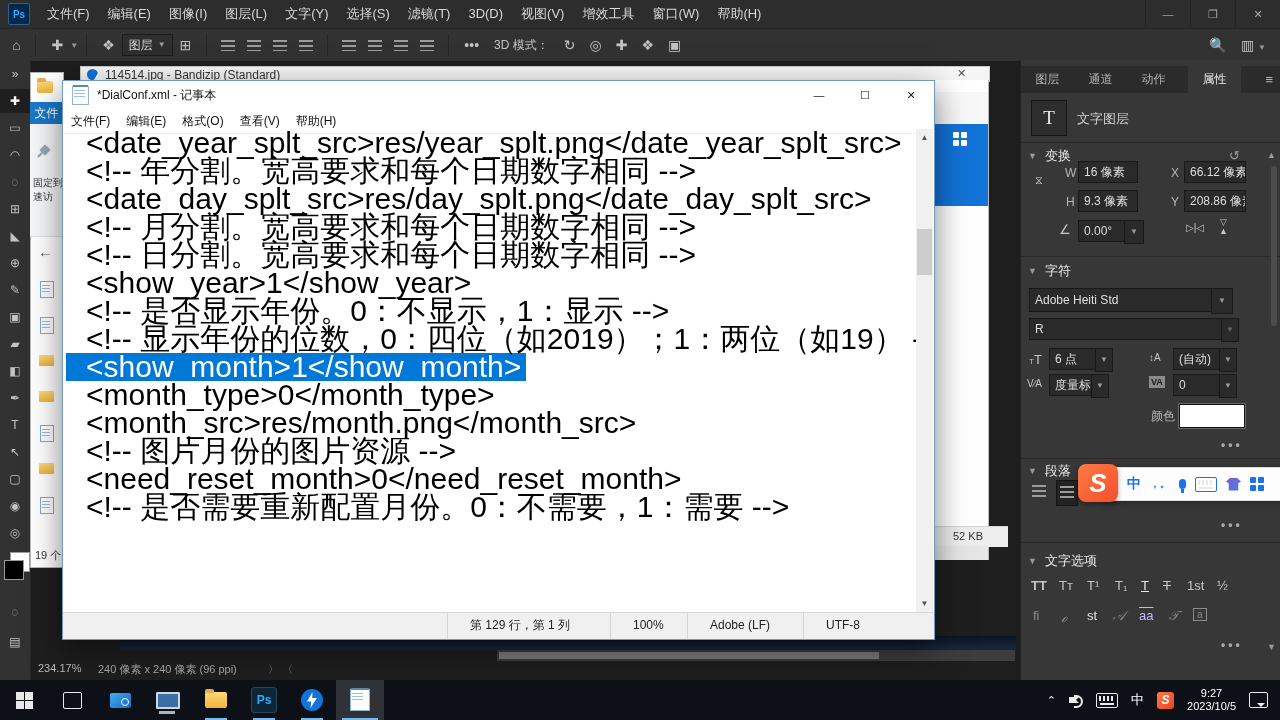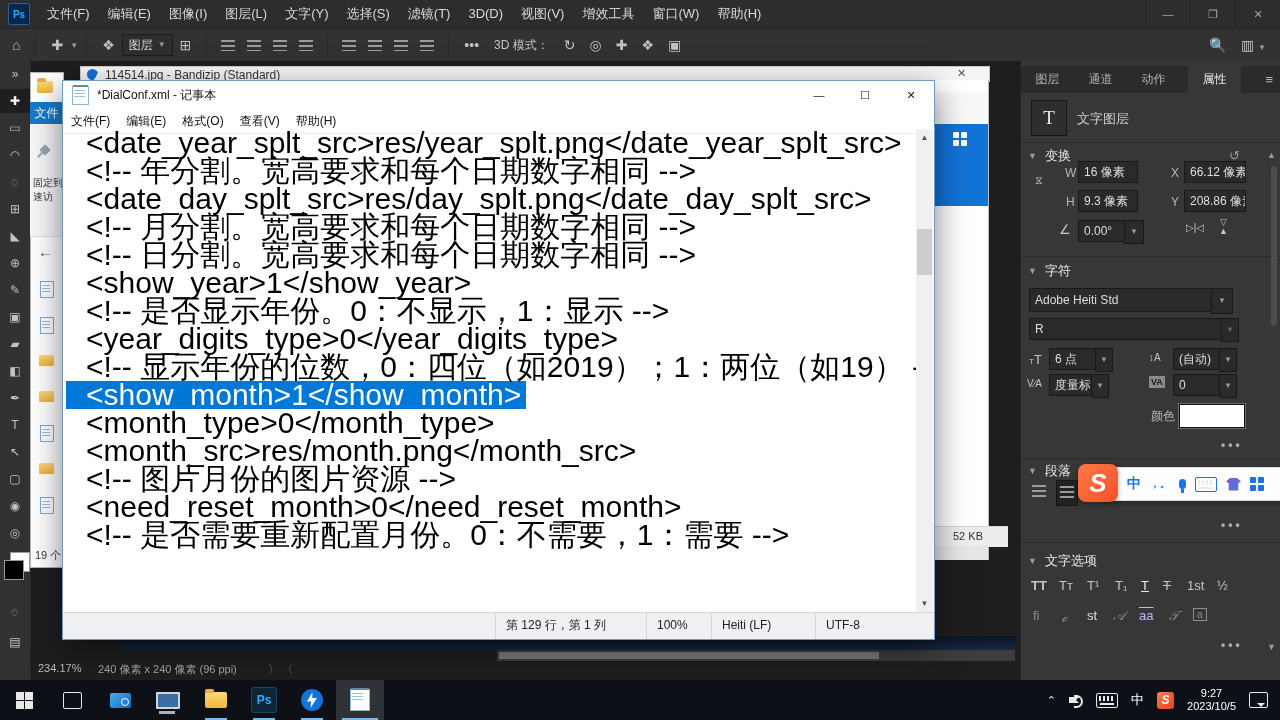--- a/index.html
+++ b/index.html
@@ -48,21 +48,21 @@
   #np-title{position:absolute;left:0;top:0;width:100%;height:28px;background:#fff;display:flex;align-items:center}
   #np-title .t{font-size:12px;color:#111;margin-left:8px}
   .npbtn{width:46px;height:28px;display:flex;align-items:center;justify-content:center;font-size:11px;color:#222}
   #np-menus{position:absolute;left:0;top:28px;width:100%;height:24px;display:flex;align-items:center;border-bottom:1px solid #eee}
   .np-menus-item{font-size:12px;color:#111;padding:0 8px}
   #np-text{position:absolute;left:1px;top:48px;width:852px;height:484px;overflow:hidden}
   .np-line{white-space:pre;height:28px;line-height:28px;font-size:30px;color:#000;width:max-content;padding-left:22px}
   .np-line.sel{background:var(--selection);color:#fff;margin-left:2px;padding-left:20px;padding-right:5px}
   #np-vscroll{position:absolute;right:1px;top:48px;width:17px;height:484px;background:#f0f0f0}
   #np-status{position:absolute;left:0;bottom:0;width:100%;height:26px;background:#f0f0f0;border-top:1px solid #d7d7d7;display:flex;font-size:12px;color:#222;line-height:25px}
-  .np-cell{border-left:1px solid #d5d5d5;padding-left:10px;white-space:nowrap;overflow:hidden}
+  .np-cell{border-left:1px solid #d5d5d5;padding-left:22px;white-space:nowrap;overflow:hidden}
   
   #sogou{left:1078px;top:464px;width:202px;height:38px;z-index:6}
   #sogou .bar{position:absolute;left:22px;top:3px;width:180px;height:32px;background:#fdfdfd;border:1px solid #dcdcdc;border-radius:4px;display:flex;align-items:center;gap:9px;padding-left:26px;box-shadow:0 2px 6px rgba(0,0,0,.3)}
   #sogou .slogo{position:absolute;left:0;top:0;width:40px;height:38px;background:linear-gradient(135deg,#ff7a45,#f4502a);border-radius:8px;color:#fff;font-size:26px;font-weight:bold;font-style:italic;display:flex;align-items:center;justify-content:center;box-shadow:0 2px 5px rgba(0,0,0,.35)}
   .sg-ic{color:#1a73e8;font-size:14px;font-weight:bold}
   
   #taskbar{left:0;top:680px;width:1280px;height:40px;background:#0d1117;z-index:10;display:flex;align-items:center}
   .tb-slot{width:48px;height:40px;display:flex;align-items:center;justify-content:center;position:relative}
   .runbar{position:absolute;bottom:0;left:13px;width:22px;height:2px;background:var(--taskbar_indicator)}
   #tb-notepad{width:48px;background:rgba(255,255,255,.14)}
@@ -364,39 +364,38 @@
         <span class="np-menus-item">帮助(H)</span>
       </div>
     <div id="np-text">
         <div class="np-line">&lt;date_year_splt_src&gt;res/year_splt.png&lt;/date_year_splt_src&gt;</div>
         <div class="np-line">&lt;!-- 年分割。宽高要求和每个日期数字相同 --&gt;</div>
         <div class="np-line">&lt;date_day_splt_src&gt;res/day_splt.png&lt;/date_day_splt_src&gt;</div>
         <div class="np-line">&lt;!-- 月分割。宽高要求和每个日期数字相同 --&gt;</div>
         <div class="np-line">&lt;!-- 日分割。宽高要求和每个日期数字相同 --&gt;</div>
         <div class="np-line">&lt;show_year&gt;1&lt;/show_year&gt;</div>
         <div class="np-line">&lt;!-- 是否显示年份。0：不显示，1：显示 --&gt;</div>
-        <div class="np-line">&lt;year_digits_type&gt;0&lt;/year_digits_type&gt;</div>
         <div class="np-line">&lt;!-- 显示年份的位数，0：四位（如2019）；1：两位（如19） --&gt;</div>
         <div class="np-line sel">&lt;show_month&gt;1&lt;/show_month&gt;</div>
         <div class="np-line">&lt;month_type&gt;0&lt;/month_type&gt;</div>
         <div class="np-line">&lt;month_src&gt;res/month.png&lt;/month_src&gt;</div>
         <div class="np-line">&lt;!-- 图片月份的图片资源 --&gt;</div>
         <div class="np-line">&lt;need_reset_month&gt;0&lt;/need_reset_month&gt;</div>
         <div class="np-line">&lt;!-- 是否需要重新配置月份。0：不需要，1：需要 --&gt;</div>
       </div>
     <div id="np-vscroll">
       <div style="position:absolute;top:1px;left:0;width:17px;height:16px;color:#505050;font-size:8px;text-align:center;line-height:16px">▲</div>
       <div style="position:absolute;top:100px;left:1px;width:15px;height:46px;background:#cdcdcd"></div>
       <div style="position:absolute;bottom:1px;left:0;width:17px;height:16px;color:#505050;font-size:8px;text-align:center;line-height:16px">▼</div>
     </div>
     <div id="np-status">
       <div style="flex:1"></div>
       <div class="np-cell" style="width:140px">第 129 行，第 1 列</div>
       <div class="np-cell" style="width:54px">100%</div>
-      <div class="np-cell" style="width:93px">Heiti (LF)</div>
+      <div class="np-cell" style="width:93px">Adobe (LF)</div>
       <div class="np-cell" style="width:108px">UTF-8</div>
     </div>
   </div>
 
   <div class="a" id="sogou">
     <div class="bar">
       <span class="sg-ic">中</span>
       <span class="sg-ic" style="font-size:10px">，。</span>
       <span class="mic"></span>
       <span class="kbd" style="border-color:#1a73e8"></span>

